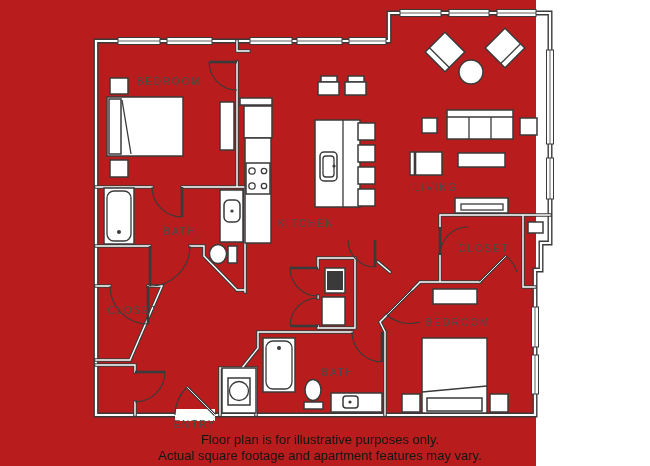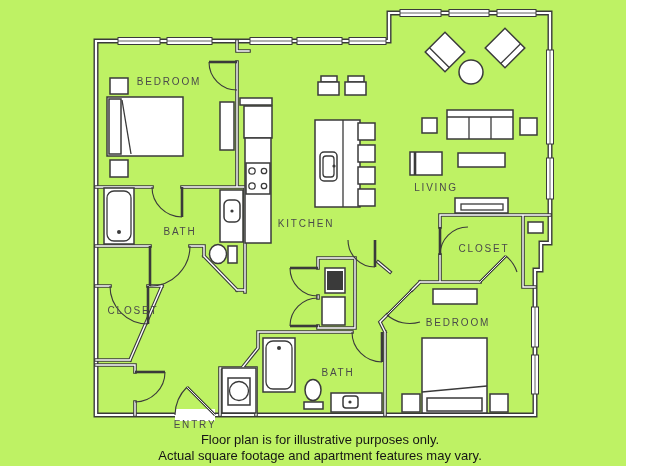--- a/index.html
+++ b/index.html
@@ -1,16 +1,16 @@
 <!DOCTYPE html>
 <html><head>
 <meta charset="utf-8">
 <style>
   html,body{margin:0;padding:0;background:#ffffff;}
-  .plan-wrap{width:626px;height:466px;background:#bef264;position:relative;font-family:"Liberation Sans",sans-serif;}
+  .plan-wrap{width:536px;height:466px;background:#b91c1c;position:relative;font-family:"Liberation Sans",sans-serif;}
   svg{display:block;}
   .wall-outer{stroke:#3a3a3a;stroke-width:5;fill:none;stroke-linecap:square;}
   .wall-core{stroke:#ffffff;stroke-width:2.2;fill:none;stroke-linecap:square;}
   .iwall-outer{stroke:#3a3a3a;stroke-width:3.6;fill:none;stroke-linecap:square;}
   .iwall-core{stroke:#ffffff;stroke-width:1.4;fill:none;stroke-linecap:square;}
   .furn{stroke:#3a3a3a;stroke-width:1.5;fill:#ffffff;}
   .furn-line{stroke:#3a3a3a;stroke-width:1.3;fill:none;}
   .furn-fill{fill:#3a3a3a;stroke:none;}
   .door-arc{stroke:#3a3a3a;stroke-width:1.1;fill:none;}
   .door-leaf{stroke:#3a3a3a;stroke-width:2.6;fill:none;}

